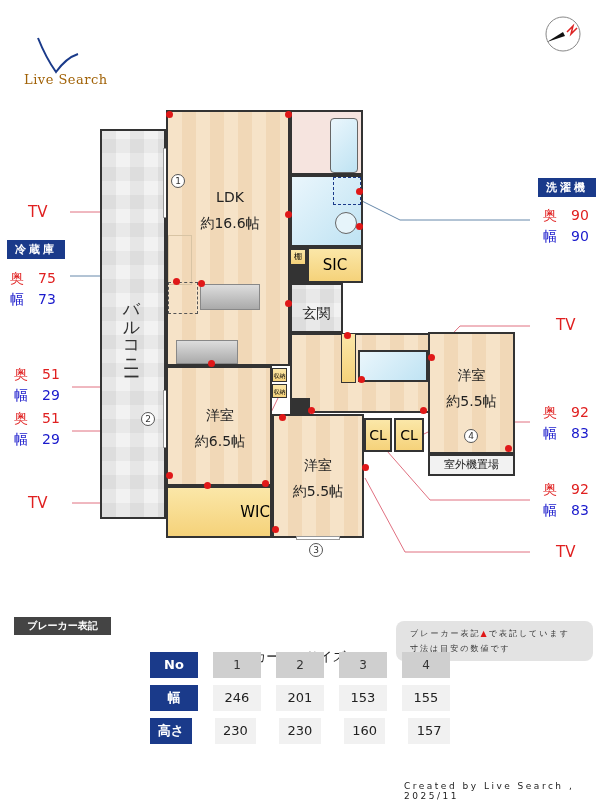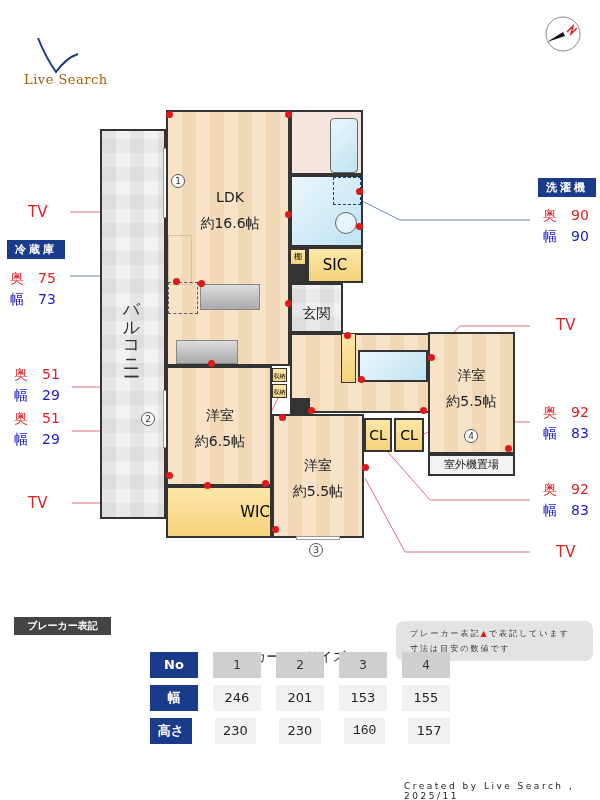--- a/index.html
+++ b/index.html
@@ -208,18 +208,18 @@
     <div class="tbl-head" style="width:48px;line-height:26px;">幅</div>
     <div class="tbl-cell" style="width:48px;line-height:26px;">246</div>
     <div class="tbl-cell" style="width:48px;line-height:26px;">201</div>
     <div class="tbl-cell" style="width:48px;line-height:26px;">153</div>
     <div class="tbl-cell" style="width:48px;line-height:26px;">155</div>
   </div>
   <div style="display:flex;gap:23px;height:26px;">
     <div class="tbl-head" style="width:48px;line-height:26px;">高さ</div>
     <div class="tbl-cell" style="width:48px;line-height:26px;">230</div>
     <div class="tbl-cell" style="width:48px;line-height:26px;">230</div>
-    <div class="tbl-cell" style="width:48px;line-height:26px;font-family:Liberation Mono, monospace;">160</div>
+    <div class="tbl-cell" style="width:48px;line-height:26px;">160</div>
     <div class="tbl-cell" style="width:48px;line-height:26px;">157</div>
   </div>
 </div>
 
 <div class="abs" style="left:358px;top:781px;font-size:9px;letter-spacing:2.5px;color:#222;padding-left:46px;">Created by Live Search , 2025/11</div>
 
 </body></html>

